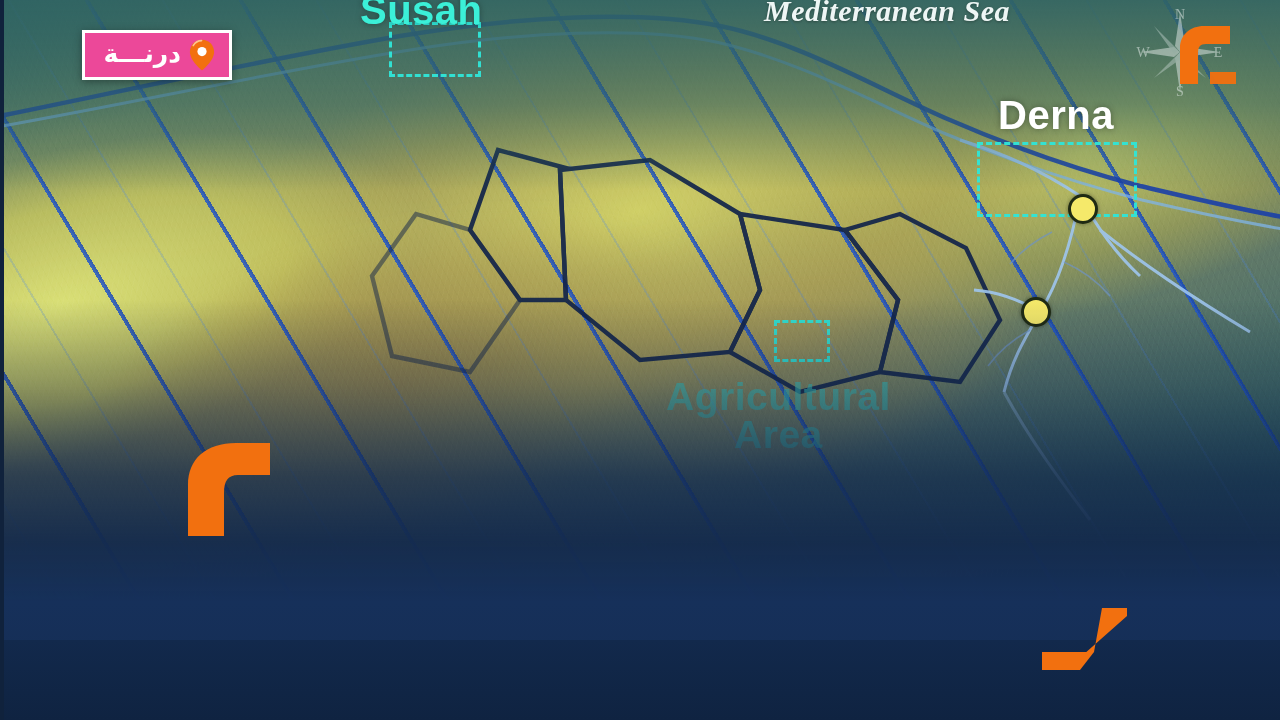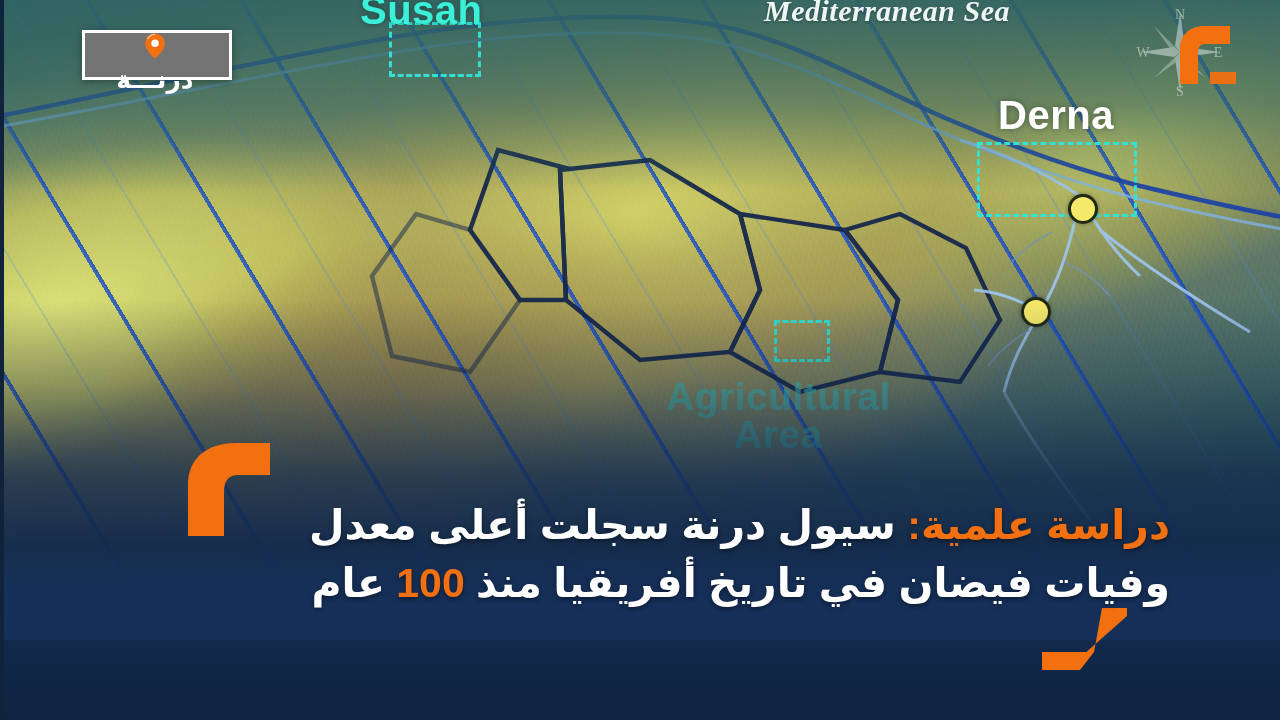--- a/index.html
+++ b/index.html
@@ -137,25 +137,24 @@
   }
   .footer-band{
     position:absolute;left:0;top:640px;width:1280px;height:80px;
     background:linear-gradient(180deg,#12294c 0%,#0f2341 100%);
   }
 
   
   #loc-badge{
     position:absolute;left:78px;top:30px;
     height:50px;min-width:150px;
-    background:#737373;border:3px solid #ffffff;
+    background:#ec4899;border:3px solid #ffffff;
     display:flex;align-items:center;gap:8px;
     padding:0 14px 0 10px;
     box-shadow:0 2px 8px rgba(0,0,0,.35);
-    flex-direction:column;
   }
   #loc-badge .pin{width:26px;height:32px;flex:0 0 26px;}
   #loc-badge .txt{
     color:#ffffff;font-size:25px;font-weight:bold;
     letter-spacing:0;line-height:1;padding-bottom:3px;
   }
 
   
   #logo{position:absolute;right:32px;top:6px;width:230px;height:92px;}
   #compass{position:absolute;right:22px;top:0;width:92px;height:92px;opacity:.55;}
@@ -306,18 +305,15 @@
   </div>
 
   <svg id="quote-open" viewBox="0 0 100 95">
     <path d="M14 95 L14 44 C14 18 32 2 62 2 L96 2 L96 34 L64 34 C54 34 50 40 50 52 L50 95 Z" fill="#f2700f"></path>
   </svg>
   <svg id="quote-close" viewBox="0 0 95 62">
     <path d="M70 0 L95 0 L95 8 L34 62 L10 62 L10 44 L62 44 Z" fill="#f2700f"></path>
     <path d="M10 44 L62 44 L48 62 L10 62 Z" fill="#f2700f"></path>
   </svg>
 
-  <div id="headline">
-    <span class="hl-accent">دراسة علمية:</span><span> سيول درنة سجلت أعلى معدل وفيات فيضان في تاريخ أفريقيا منذ </span><span class="hl-accent">100</span><span> عام</span>
-  </div>
 
 
 </div>
 
 </body></html>

